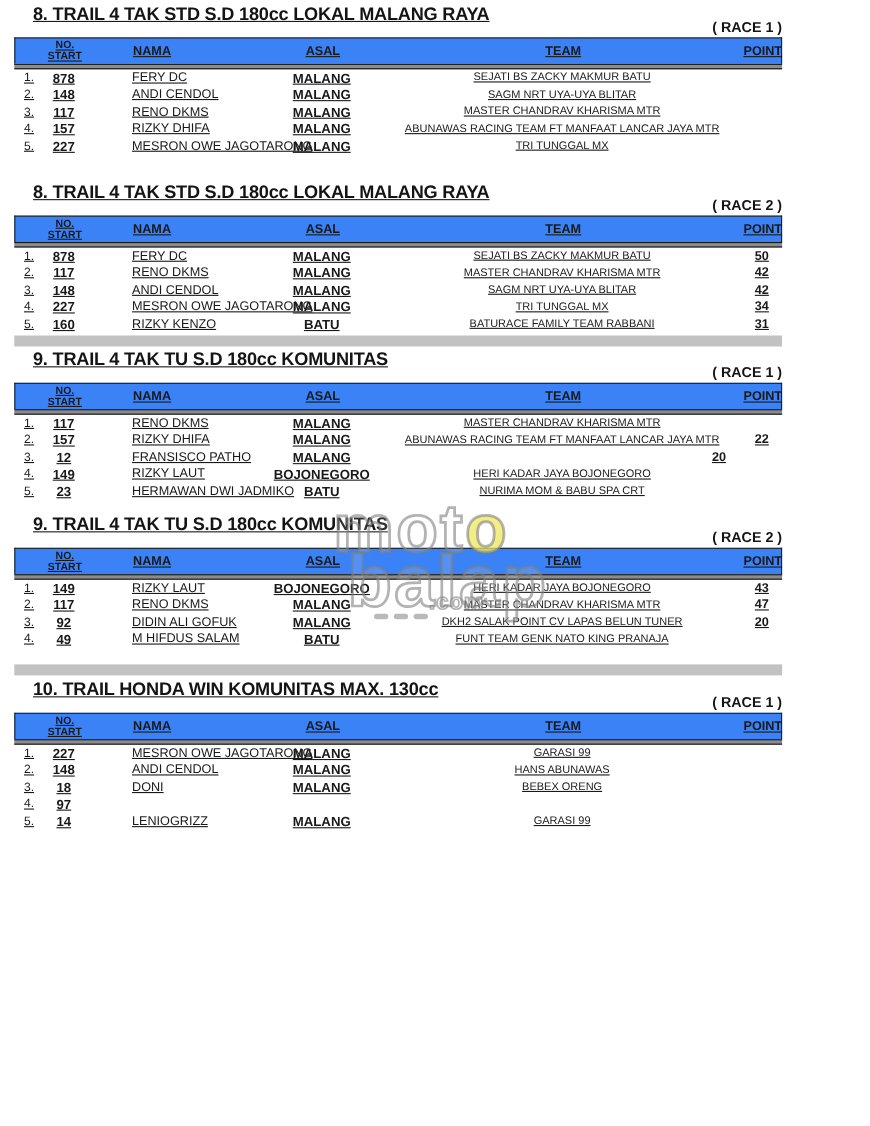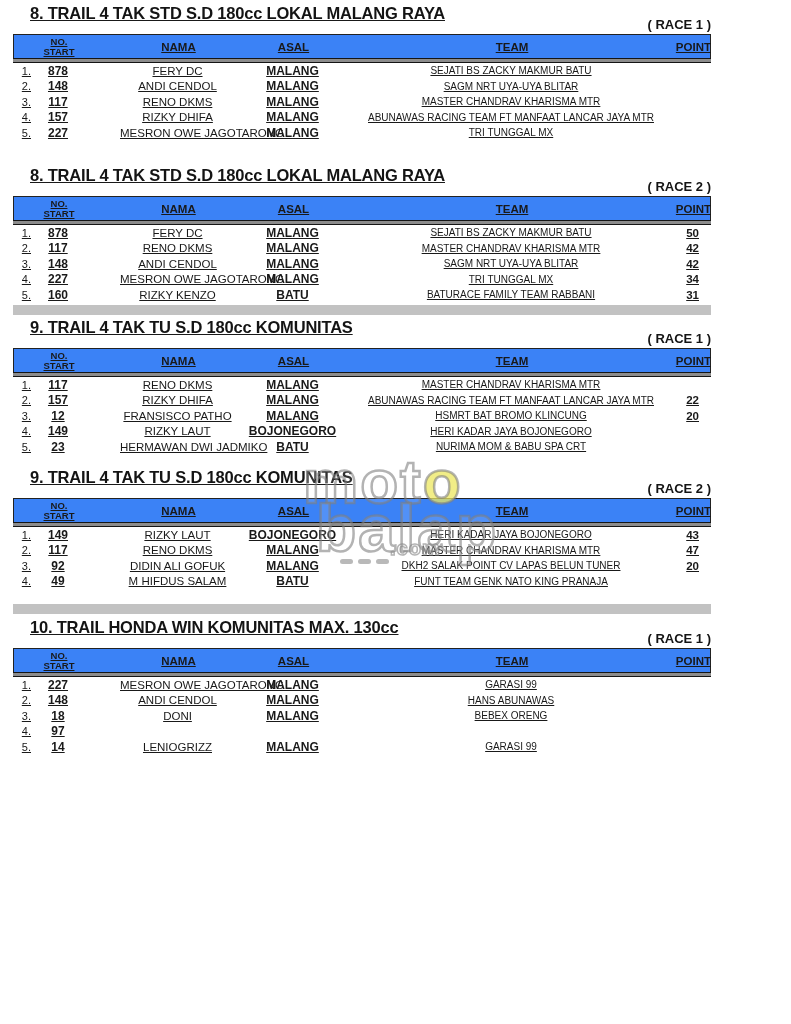--- a/index.html
+++ b/index.html
@@ -13,21 +13,21 @@
 
   .thead{margin-top:8px;height:24px;box-sizing:border-box;border:1.5px solid #222;border-bottom:none;
          display:grid;grid-template-columns:23px 44px 155px 115px 322px 39px;align-items:center;background:#3b82f6;}
   .rule{height:3px;background:#8c8c8c;border-top:1px solid #151515;border-bottom:1px solid #151515;}
 
   .row{height:15.5px;display:grid;grid-template-columns:23px 44px 155px 115px 322px 39px;align-items:center;}
 
   .c{overflow:visible;white-space:nowrap;}
   .rank{text-align:right;padding-right:5px;font-size:11px;}
   .nostart{text-align:center;font-weight:bold;font-size:12px;}
-  .nama{text-align:center;font-size:11.5px;margin-left:40px;}
+  .nama{text-align:left;font-size:11.5px;margin-left:40px;}
   .asal{text-align:center;font-weight:bold;font-size:12px;}
   .team{text-align:center;font-size:10px;}
   .point{text-align:right;font-weight:bold;font-size:11.5px;padding-right:12px;}
   .thead .nostart{font-size:9.5px;line-height:10px;font-weight:bold;}
   .thead .nama,.thead .asal,.thead .team,.thead .point{font-size:11.5px;font-weight:bold;}
   .thead .point{padding-right:1px;}
 
   .sep-bar{position:absolute;left:13px;width:698px;height:10px;background:#c2c2c2;}
 
   .wm{position:absolute;left:0;top:0;width:791px;height:1024px;pointer-events:none;z-index:5;}
@@ -199,21 +199,20 @@
             <div class="c nama">RIZKY DHIFA</div>
             <div class="c asal">MALANG</div>
             <div class="c team">ABUNAWAS RACING TEAM FT MANFAAT LANCAR JAYA MTR</div>
             <div class="c point">22</div>
           </div>
           <div class="row">
             <div class="c rank">3.</div>
             <div class="c nostart">12</div>
             <div class="c nama">FRANSISCO PATHO</div>
             <div class="c asal">MALANG</div>
-            <div class="c team">HSMRT BAT BROMO KLINCUNG</div>
             <div class="c point">20</div>
           </div>
           <div class="row">
             <div class="c rank">4.</div>
             <div class="c nostart">149</div>
             <div class="c nama">RIZKY LAUT</div>
             <div class="c asal">BOJONEGORO</div>
             <div class="c team">HERI KADAR JAYA BOJONEGORO</div>
             <div class="c point"></div>
           </div>

